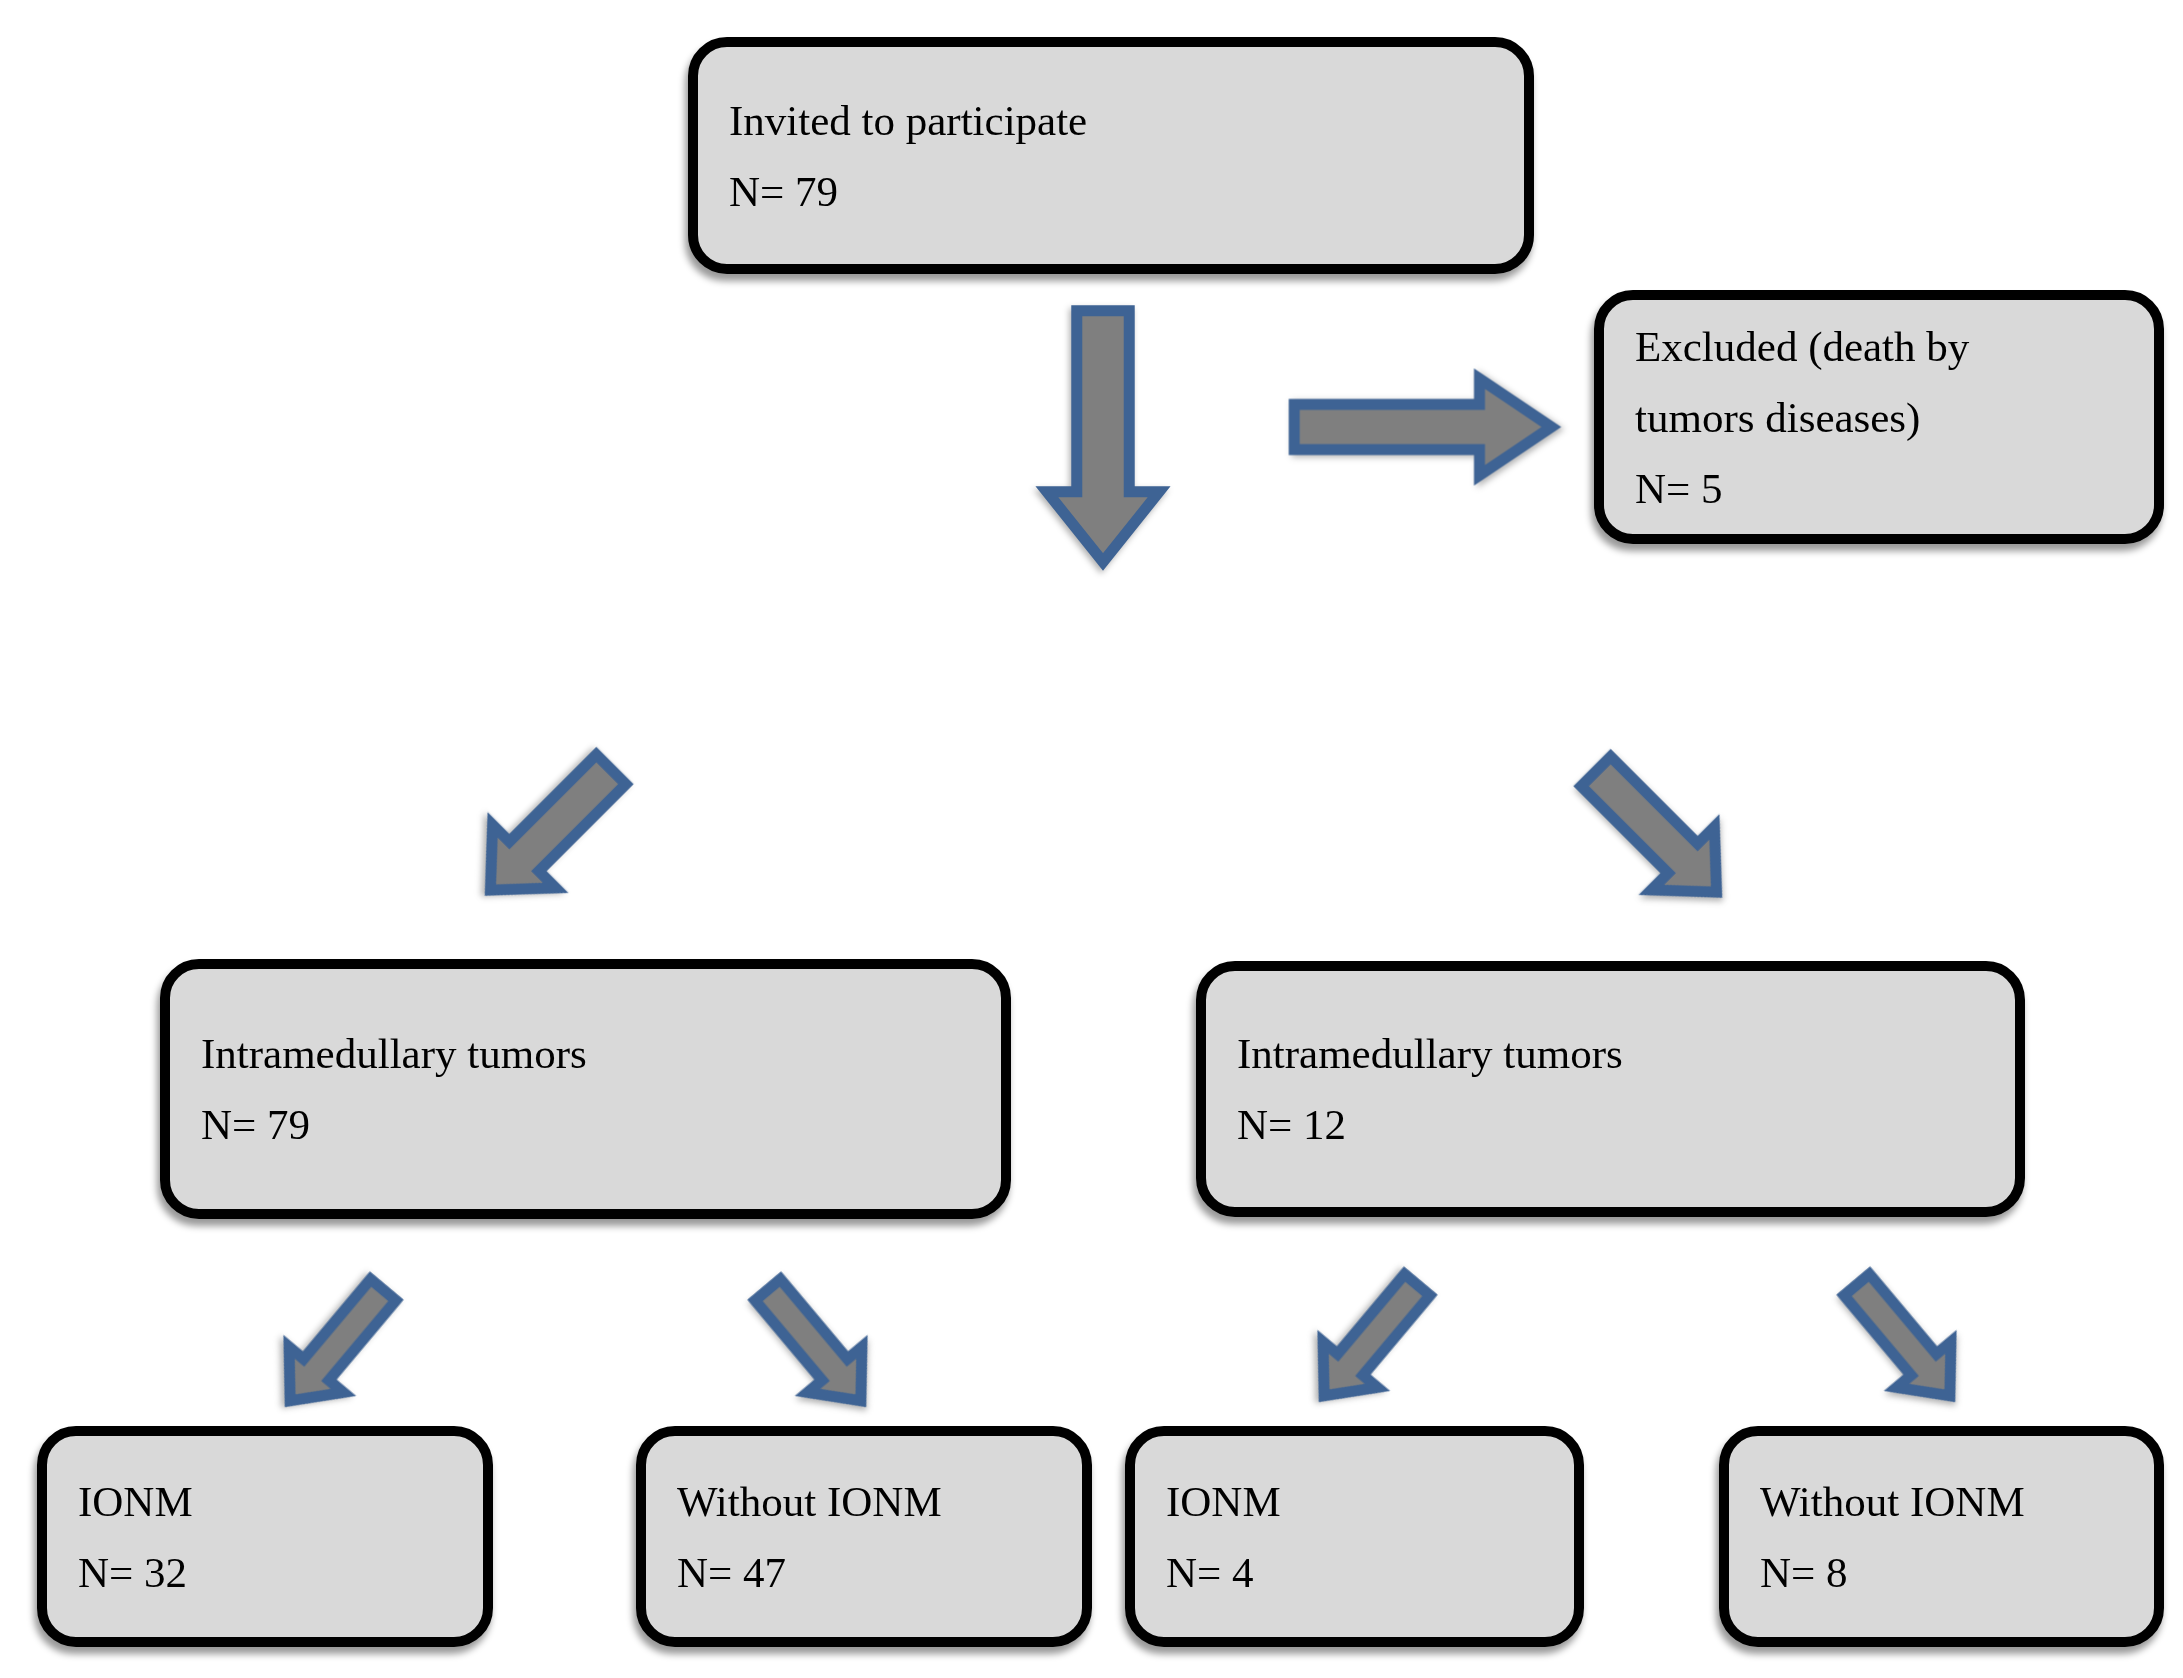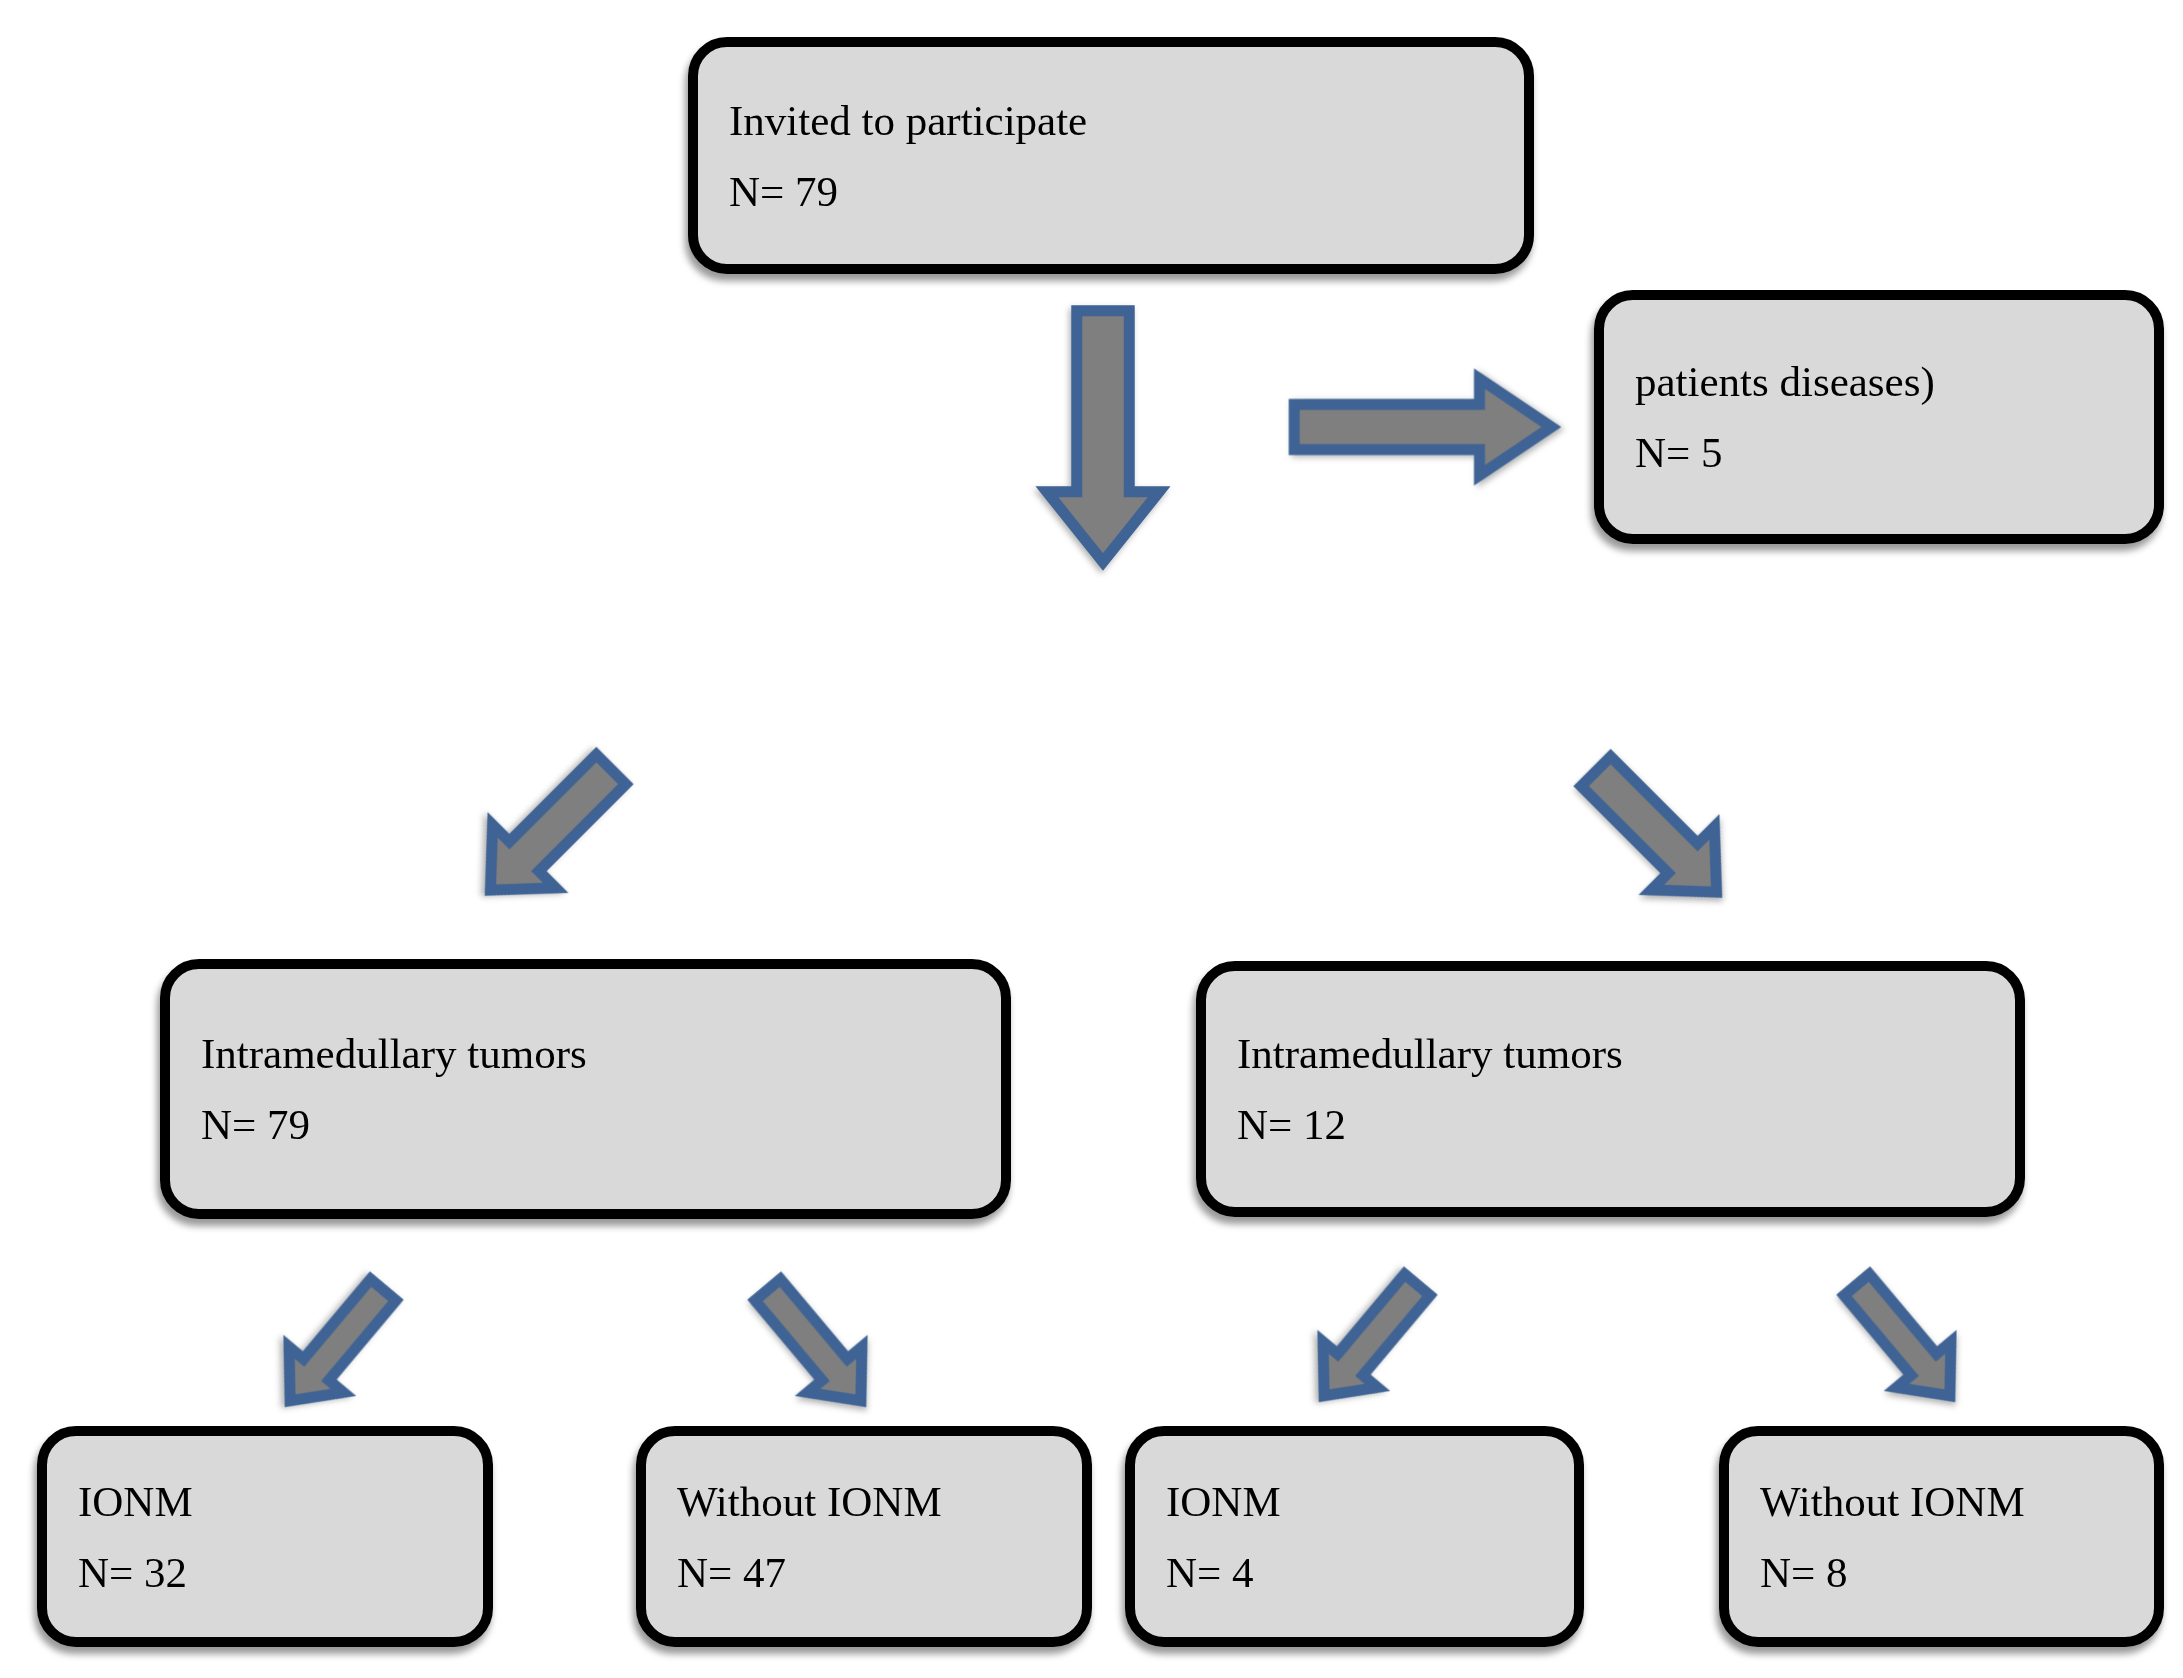--- a/index.html
+++ b/index.html
@@ -59,21 +59,22 @@
 <body>
 
 <div class="stage">
 
   <div class="box" style="left:688px;top:37px;width:846px;height:237px">
     <div class="line">Invited to participate</div>
     <div class="line">N= 79</div>
   </div>
 
   <div class="box" style="left:1594px;top:290px;width:570px;height:254px">
-    <div class="line">patients diseases)</div>
+    <div class="line">Excluded (death by</div>
+    <div class="line">tumors diseases)</div>
     <div class="line">N= 5</div>
   </div>
 
 
   <div class="box" style="left:160px;top:959px;width:851px;height:260px">
     <div class="line">Intramedullary tumors</div>
     <div class="line">N= 79</div>
   </div>
 
   <div class="box" style="left:1196px;top:961px;width:829px;height:256px">

